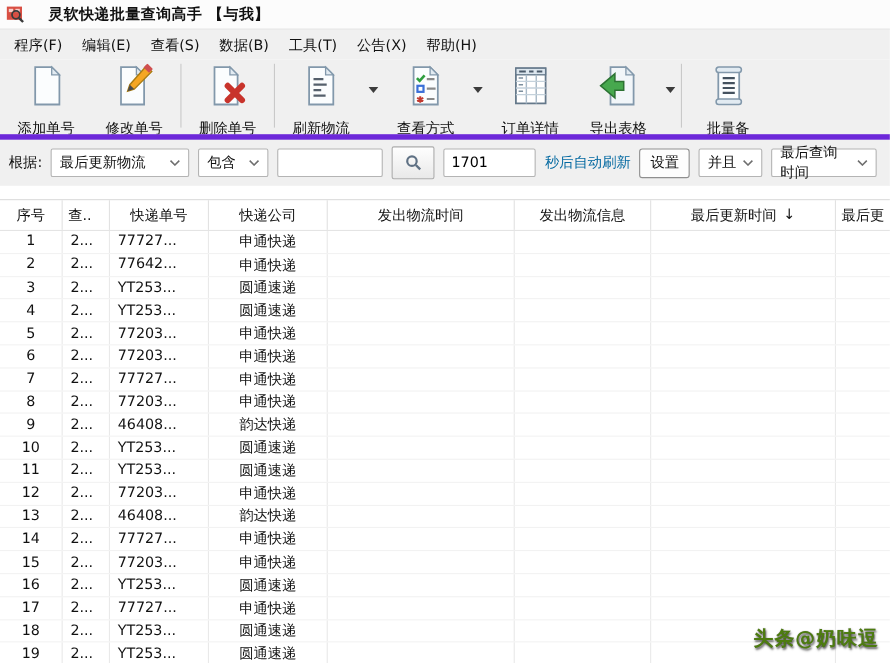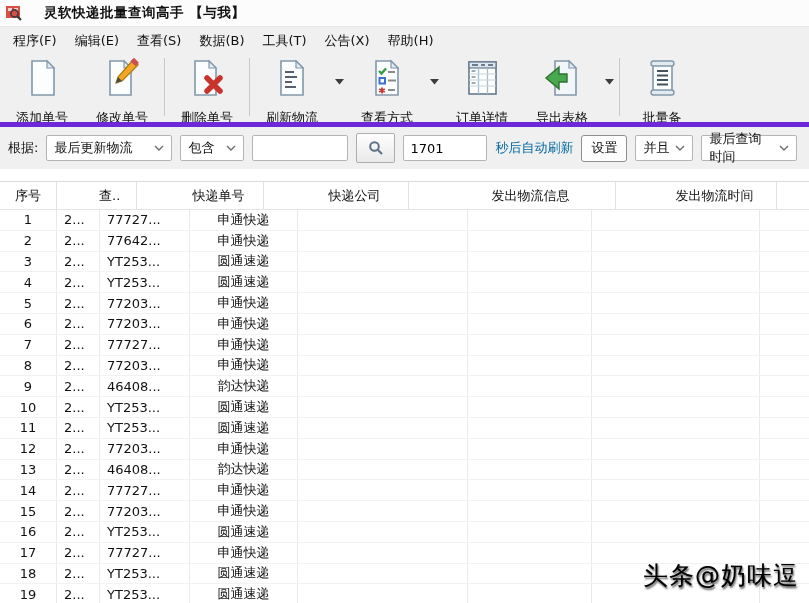--- a/index.html
+++ b/index.html
@@ -28,30 +28,30 @@
   .selbox .chev{margin-left:6px;display:flex;align-items:center;}
   .txtinput{background:#fff;border:1px solid #b4b4b4;border-radius:2px;height:26px;box-sizing:border-box;padding:0 6px;font-family:"DejaVu Sans",sans-serif;font-size:13px;outline:none;}
   .btn-search{width:37px;height:28px;border:1px solid #adadad;border-radius:2px;background:linear-gradient(#fefefe,#e9e9e9);display:flex;align-items:center;justify-content:center;cursor:default;}
   .countdown{width:84px;text-align:left;}
   .hint{color:#0369a1;}
   .btn-settings{border:1px solid #8f8f8f;background:#fdfdfd;border-radius:3px;height:27px;padding:0 9px;display:flex;align-items:center;box-sizing:border-box;cursor:default;}
   
   .tablewrap{background:#fff;}
   .tgap{height:12px;background:#fff;}
   .grid{display:grid;grid-template-columns:57px 43px 90px 108px 170px 124px 168px 1fr;}
-  .ghead{height:27px;border-top:1px solid #dcdcdc;border-bottom:1px solid #e4e4e4;gap:37px;}
+  .ghead{height:27px;border-top:1px solid #dcdcdc;border-bottom:1px solid #e4e4e4;}
   .hcell{display:flex;align-items:center;justify-content:center;border-right:1px solid #e2e2e2;overflow:hidden;gap:6px;}
   .hcell.left{justify-content:flex-start;padding-left:5px;}
   .hcell:last-child{border-right:none;}
   .trow{height:19.8px;border-bottom:1px solid #f2f2f2;}
   .tcell{display:flex;align-items:center;justify-content:center;border-right:1px solid #e9e9e9;overflow:hidden;font-size:13px;}
   .tcell.al{justify-content:flex-start;padding-left:7px;}
   .tcell:last-child{border-right:none;}
   
-  .watermark{position:absolute;right:10px;bottom:11px;font-size:25px;font-weight:normal;color:#000000;
+  .watermark{position:absolute;right:10px;bottom:11px;font-size:18px;font-weight:bold;color:#4d7c0f;
     text-shadow:1px 2px 2px rgba(0,0,0,0.65),0 0 1px rgba(0,0,0,0.4);letter-spacing:1px;}
   svg{display:block;}
 </style>
 </head>
 <body>
 
 <div class="titlebar">
   <span>
     <svg width="16" height="16" viewBox="0 0 16 16">
       <rect x="0" y="1" width="14" height="12" fill="#d94f43"></rect>
@@ -263,24 +263,24 @@
     <div class="hcell left">
         <span>查..</span>
       </div>
     <div class="hcell">
         <span>快递单号</span>
       </div>
     <div class="hcell">
         <span>快递公司</span>
       </div>
     <div class="hcell">
+        <span>发出物流时间</span>
+      </div>
+    <div class="hcell">
         <span>发出物流信息</span>
-      </div>
-    <div class="hcell">
-        <span>发出物流时间</span>
       </div>
     <div class="hcell">
       <span>最后更新时间</span>
       <span>↓</span>
     </div>
     <div class="hcell left">
         <span>最后更</span>
       </div>
   </div>
 

